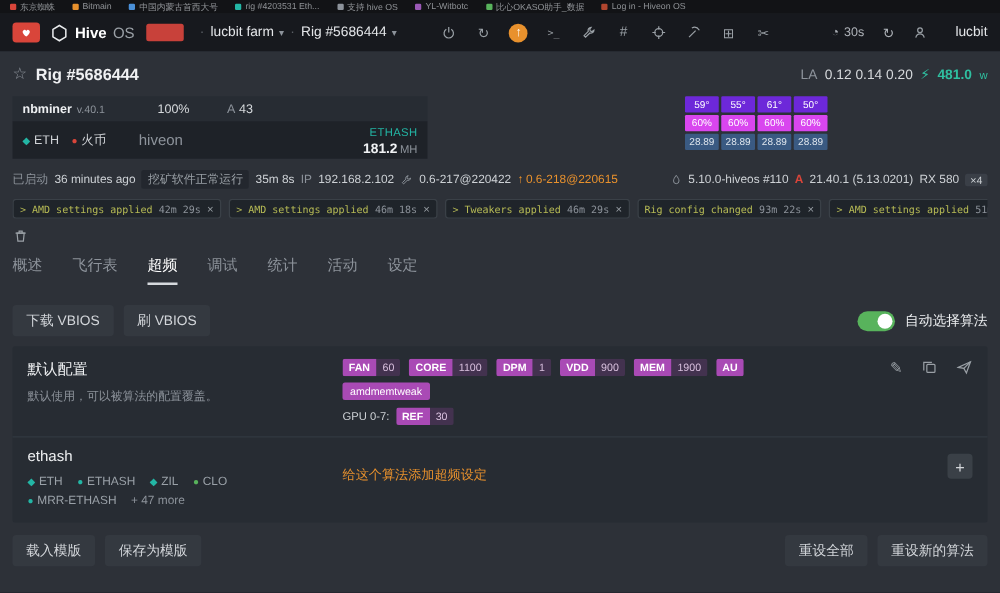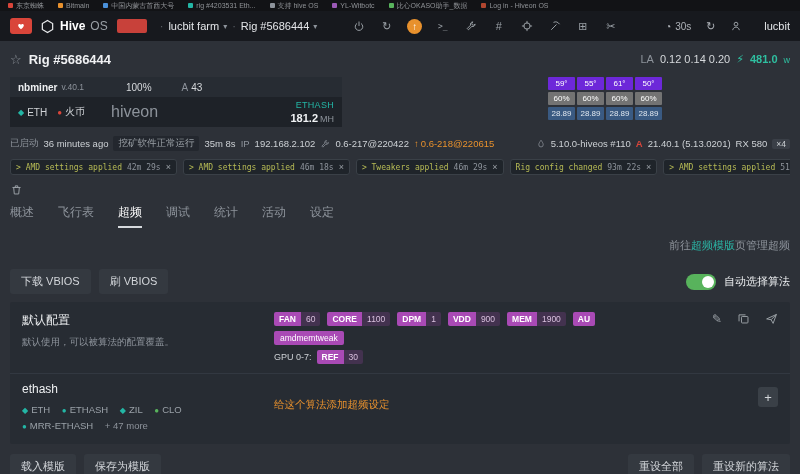--- a/index.html
+++ b/index.html
@@ -56,30 +56,30 @@
   .mc-top{background:#272c33;height:20px;display:flex;align-items:center;padding:0 8px;font-size:10px;}
   .miner-name{color:#eef0f2;font-weight:bold;}
   .miner-ver{color:#8d939b;font-size:8.5px;margin-left:4px;}
   .miner-load{color:#d6d9dc;margin-left:42px;}
   .miner-a{margin-left:30px;color:#8d939b;}
   .miner-a .av{color:#d6d9dc;margin-left:3px;}
   .mc-bot{background:#1e2228;min-height:30px;display:flex;align-items:center;padding:2px 8px;}
   .coin{display:flex;align-items:center;gap:3px;font-size:10px;color:#d0d3d7;margin-right:10px;}
   .coin-ic{color:#23b6a5;font-size:8px;}
   .coin-ic.red{color:#d9453a;}
-  .pool{color:#8d939b;font-size:16px;margin-left:16px;}
+  .pool{color:#8d939b;font-size:12px;margin-left:16px;}
   .hash-col{margin-left:auto;text-align:right;line-height:12px;}
   .algo-label{color:#23b6a5;font-size:9px;letter-spacing:.3px;}
   .hash-val{color:#f0f2f4;font-weight:bold;font-size:11px;}
   .hash-unit{color:#8d939b;font-weight:normal;font-size:9px;margin-left:2px;}
   .gpu-grid{display:flex;gap:2px;margin-left:206px;}
   .gpu-col{display:flex;flex-direction:column;gap:2px;width:27px;}
   .gpu-box{height:13px;font-size:8px;display:flex;align-items:center;justify-content:center;color:#fff;border-radius:1px;}
   .gt{background:#6d28d9;}
-  .gf{background:#737373;}
+  .gf{background:#d946ef;}
   .gh{background:#3a5a82;color:#dfe6ee;}
 
   
   .status-row{display:flex;align-items:center;margin-top:9px;font-size:9.5px;color:#8d939b;gap:5px;white-space:nowrap;}
   .sv{color:#cdd1d5;}
   .chip{background:#23272e;padding:1px 5px;border-radius:2px;color:#9aa0a6;}
   .orange{color:#e8912d;display:flex;gap:2px;align-items:center;cursor:pointer;}
   .status-right{margin-left:auto;display:flex;align-items:center;gap:5px;}
   .sic{width:10px;height:10px;stroke:#8d939b;fill:none;stroke-width:1.2;}
   .amd-a{color:#d9453a;font-weight:bold;}
@@ -442,25 +442,20 @@
     <div class="tabs">
       <div class="tab">概述</div>
       <div class="tab">飞行表</div>
       <div class="tab active">超频</div>
       <div class="tab">调试</div>
       <div class="tab">统计</div>
       <div class="tab">活动</div>
       <div class="tab">设定</div>
     </div>
 
-    <div class="oc-link-row">
-      <span>前往</span>
-      <span class="oc-link">超频模版</span>
-      <span>页管理超频</span>
-    </div>
 
     <div class="vbios-row">
       <span class="btn">下载 VBIOS</span>
       <span class="btn">刷 VBIOS</span>
       <div class="auto-algo">
         <span class="toggle"></span>
         <span>自动选择算法</span>
       </div>
     </div>
 

